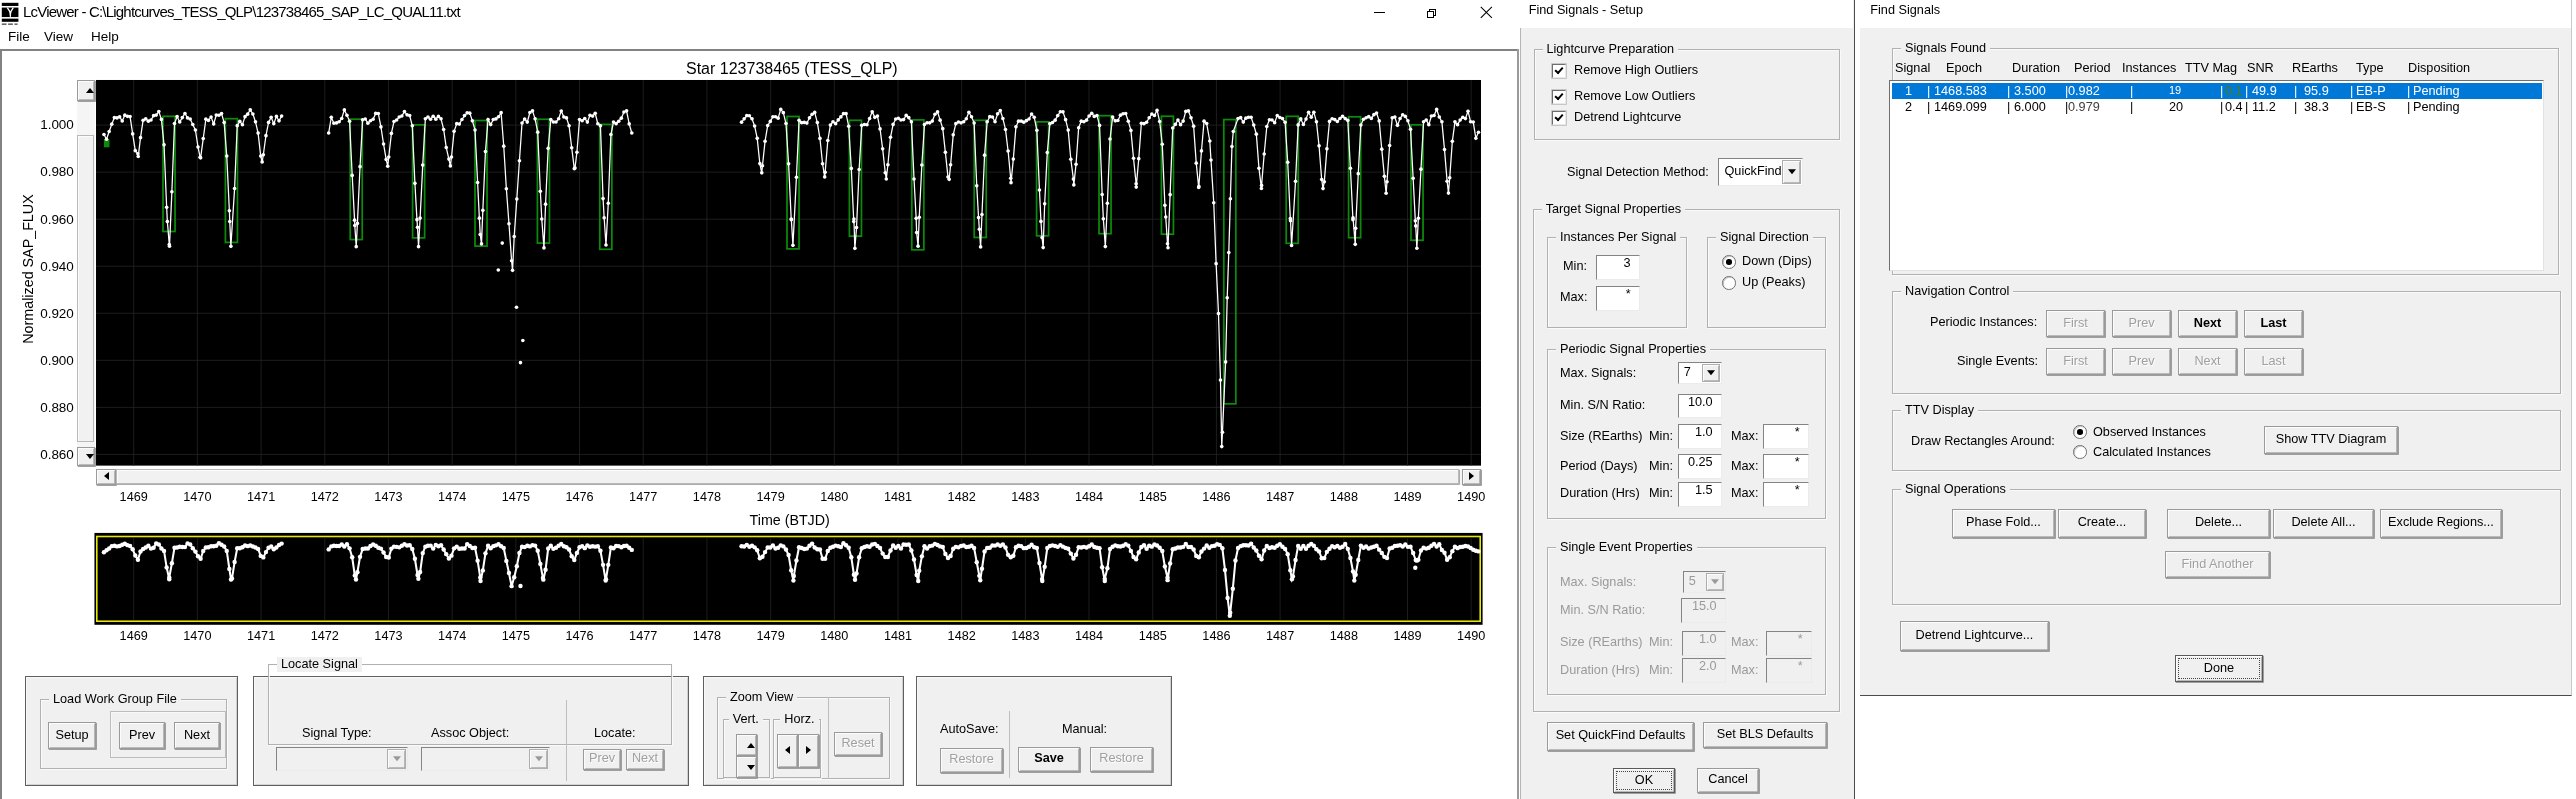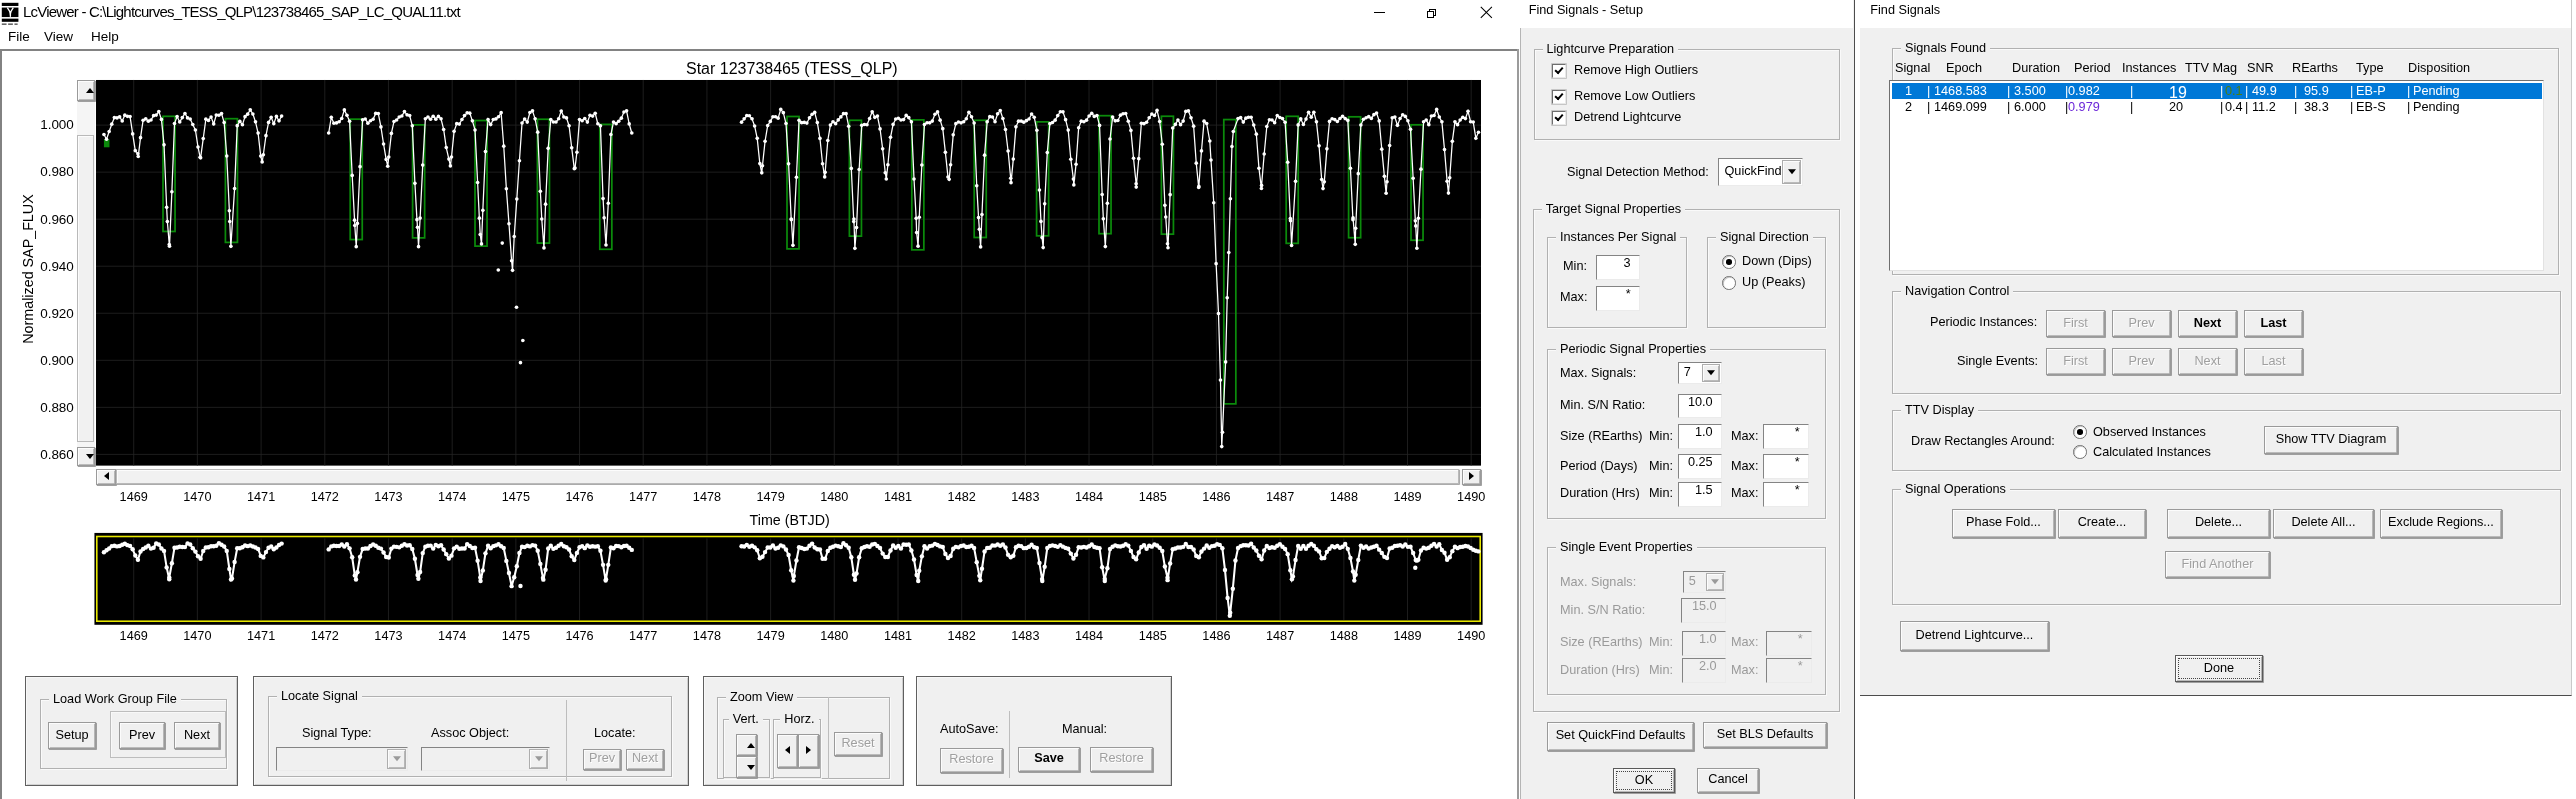--- a/index.html
+++ b/index.html
@@ -1182,21 +1182,21 @@
       <i>Setup</i>
     </div>
 <div class="abs" style="left:110px;top:711px;width:116px;height:47px;border:0.8px solid #bdbdbd;box-shadow:inset 0.8px 0.8px 0 #fafafa;"></div>
 <div class="btn" style="left:119px;top:722px;width:46px;height:27px;">
       <i>Prev</i>
     </div>
 <div class="btn" style="left:174px;top:722px;width:46px;height:27px;">
       <i>Next</i>
     </div>
 <div class="panel" style="left:253px;top:676px;width:436px;height:110px;"></div>
-<div class="gb" style="left:268px;top:696px;width:404px;height:81px;padding-left:12px;">
+<div class="gb" style="left:268px;top:664px;width:404px;height:81px;padding-left:12px;">
       <b>Locate Signal</b>
     </div>
 <div class="abs" style="left:566px;top:700px;width:0.8px;height:81px;background:#bdbdbd;"></div>
 <div class="lbl" style="left:302px;top:726px;">Signal Type:</div>
 <div class="combo" style="left:276px;top:747px;width:132px;height:24px;background:#f0f0f0;">
       <div class="cbtn dis"></div>
     </div>
 <div class="lbl" style="left:431px;top:726px;">Assoc Object:</div>
 <div class="combo" style="left:421px;top:747px;width:129px;height:24px;background:#f0f0f0;">
       <div class="cbtn dis"></div>
@@ -1360,38 +1360,38 @@
 <div class="abs" style="left:29px;top:80px;width:655px;height:191px;background:#fff;border:1.6px solid;border-color:#6f6f6f #e2e2e2 #e2e2e2 #6f6f6f;"></div>
 <div class="abs" style="left:32px;top:83px;width:650px;height:16px;background:#0078d7;"></div>
 <div class="cell" style="left:45px;top:84px;font-size:12.7px;color:#fff;">1</div>
 <div class="cell" style="left:67px;top:84px;font-size:12.7px;color:#fff;">|</div>
 <div class="cell" style="left:74px;top:84px;font-size:12.7px;color:#fff;">1468.583</div>
 <div class="cell" style="left:147px;top:84px;font-size:12.7px;color:#fff;">|</div>
 <div class="cell" style="left:154px;top:84px;font-size:12.7px;color:#fff;">3.500</div>
 <div class="cell" style="left:205px;top:84px;font-size:12.7px;color:#fff;">|</div>
 <div class="cell" style="left:208px;top:84px;font-size:12.7px;color:#fff;">0.982</div>
 <div class="cell" style="left:270px;top:84px;font-size:12.7px;color:#fff;">|</div>
-<div class="cell" style="left:309px;top:84px;font-size:16px;color:#fff;text-align:right;">19</div>
+<div class="cell" style="left:309px;top:84px;font-size:11px;color:#fff;text-align:right;">19</div>
 <div class="cell" style="left:360px;top:84px;font-size:12.7px;color:#fff;">|</div>
 <div class="cell" style="left:365px;top:84px;font-size:12.7px;color:#4d7c0f;">0.1</div>
 <div class="cell" style="left:385px;top:84px;font-size:12.7px;color:#fff;">|</div>
 <div class="cell" style="left:392px;top:84px;font-size:12.7px;color:#fff;">49.9</div>
 <div class="cell" style="left:434px;top:84px;font-size:12.7px;color:#fff;">|</div>
 <div class="cell" style="left:444px;top:84px;font-size:12.7px;color:#fff;">95.9</div>
 <div class="cell" style="left:490px;top:84px;font-size:12.7px;color:#fff;">|</div>
 <div class="cell" style="left:496px;top:84px;font-size:12.7px;color:#fff;">EB-P</div>
 <div class="cell" style="left:547px;top:84px;font-size:12.7px;color:#fff;">|</div>
 <div class="cell" style="left:553px;top:84px;font-size:12.7px;color:#fff;">Pending</div>
 <div class="cell" style="left:45px;top:100px;font-size:12.7px;color:#000;">2</div>
 <div class="cell" style="left:67px;top:100px;font-size:12.7px;color:#000;">|</div>
 <div class="cell" style="left:74px;top:100px;font-size:12.7px;color:#000;">1469.099</div>
 <div class="cell" style="left:147px;top:100px;font-size:12.7px;color:#000;">|</div>
 <div class="cell" style="left:154px;top:100px;font-size:12.7px;color:#000;">6.000</div>
 <div class="cell" style="left:205px;top:100px;font-size:12.7px;color:#000;">|</div>
-<div class="cell" style="left:208px;top:100px;font-size:12.7px;color:#6d28d9;">0.979</div>
+<div class="cell" style="left:208px;top:100px;font-size:12.7px;color:#404040;">0.979</div>
 <div class="cell" style="left:270px;top:100px;font-size:12.7px;color:#000;">|</div>
 <div class="cell" style="left:309px;top:100px;font-size:12.7px;color:#000;">20</div>
 <div class="cell" style="left:360px;top:100px;font-size:12.7px;color:#000;">|</div>
 <div class="cell" style="left:365px;top:100px;font-size:12.7px;color:#000;">0.4</div>
 <div class="cell" style="left:385px;top:100px;font-size:12.7px;color:#000;">|</div>
 <div class="cell" style="left:392px;top:100px;font-size:12.7px;color:#000;">11.2</div>
 <div class="cell" style="left:434px;top:100px;font-size:12.7px;color:#000;">|</div>
 <div class="cell" style="left:444px;top:100px;font-size:12.7px;color:#000;">38.3</div>
 <div class="cell" style="left:490px;top:100px;font-size:12.7px;color:#000;">|</div>
 <div class="cell" style="left:496px;top:100px;font-size:12.7px;color:#000;">EB-S</div>

